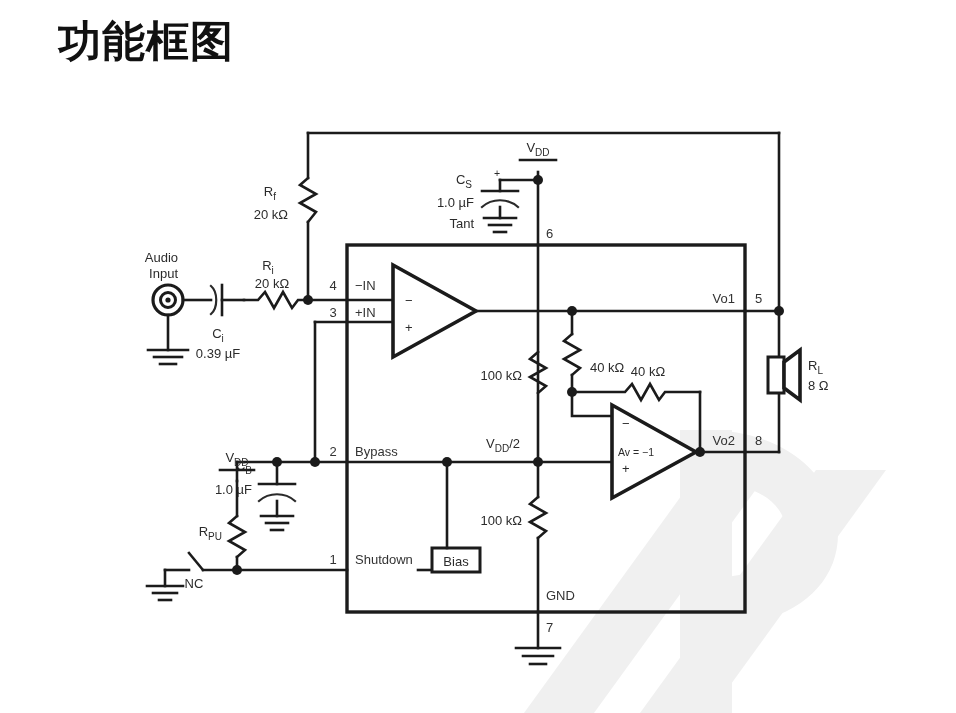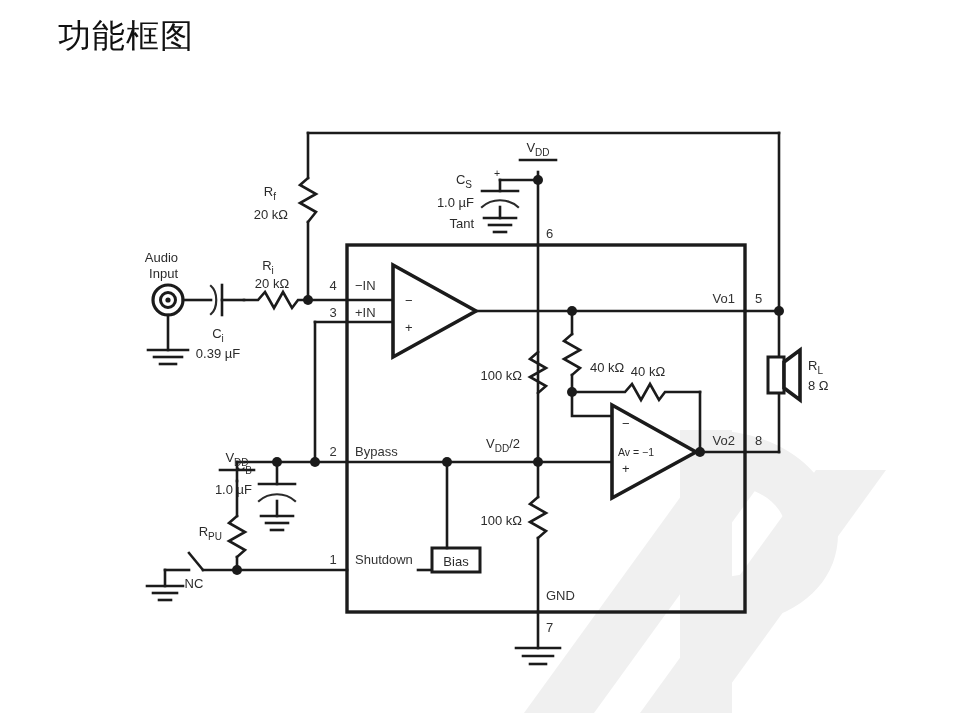--- a/index.html
+++ b/index.html
@@ -6,22 +6,22 @@
   body{
     width:956px;height:713px;
     background:#ffffff;
     font-family:"Liberation Sans",sans-serif;
     overflow:hidden;
     position:relative;
   }
   #page-title{
     position:absolute;
     left:58px; top:16px;
-    font-size:33px;
-    font-weight:normal;
+    font-size:43px;
+    font-weight:bold;
     color:#111111;
     letter-spacing:1px;
     line-height:1.2;
     text-align:center;
   }
   #schematic-wrap{
     position:absolute;
     left:0; top:0;
     width:956px; height:713px;
   }

